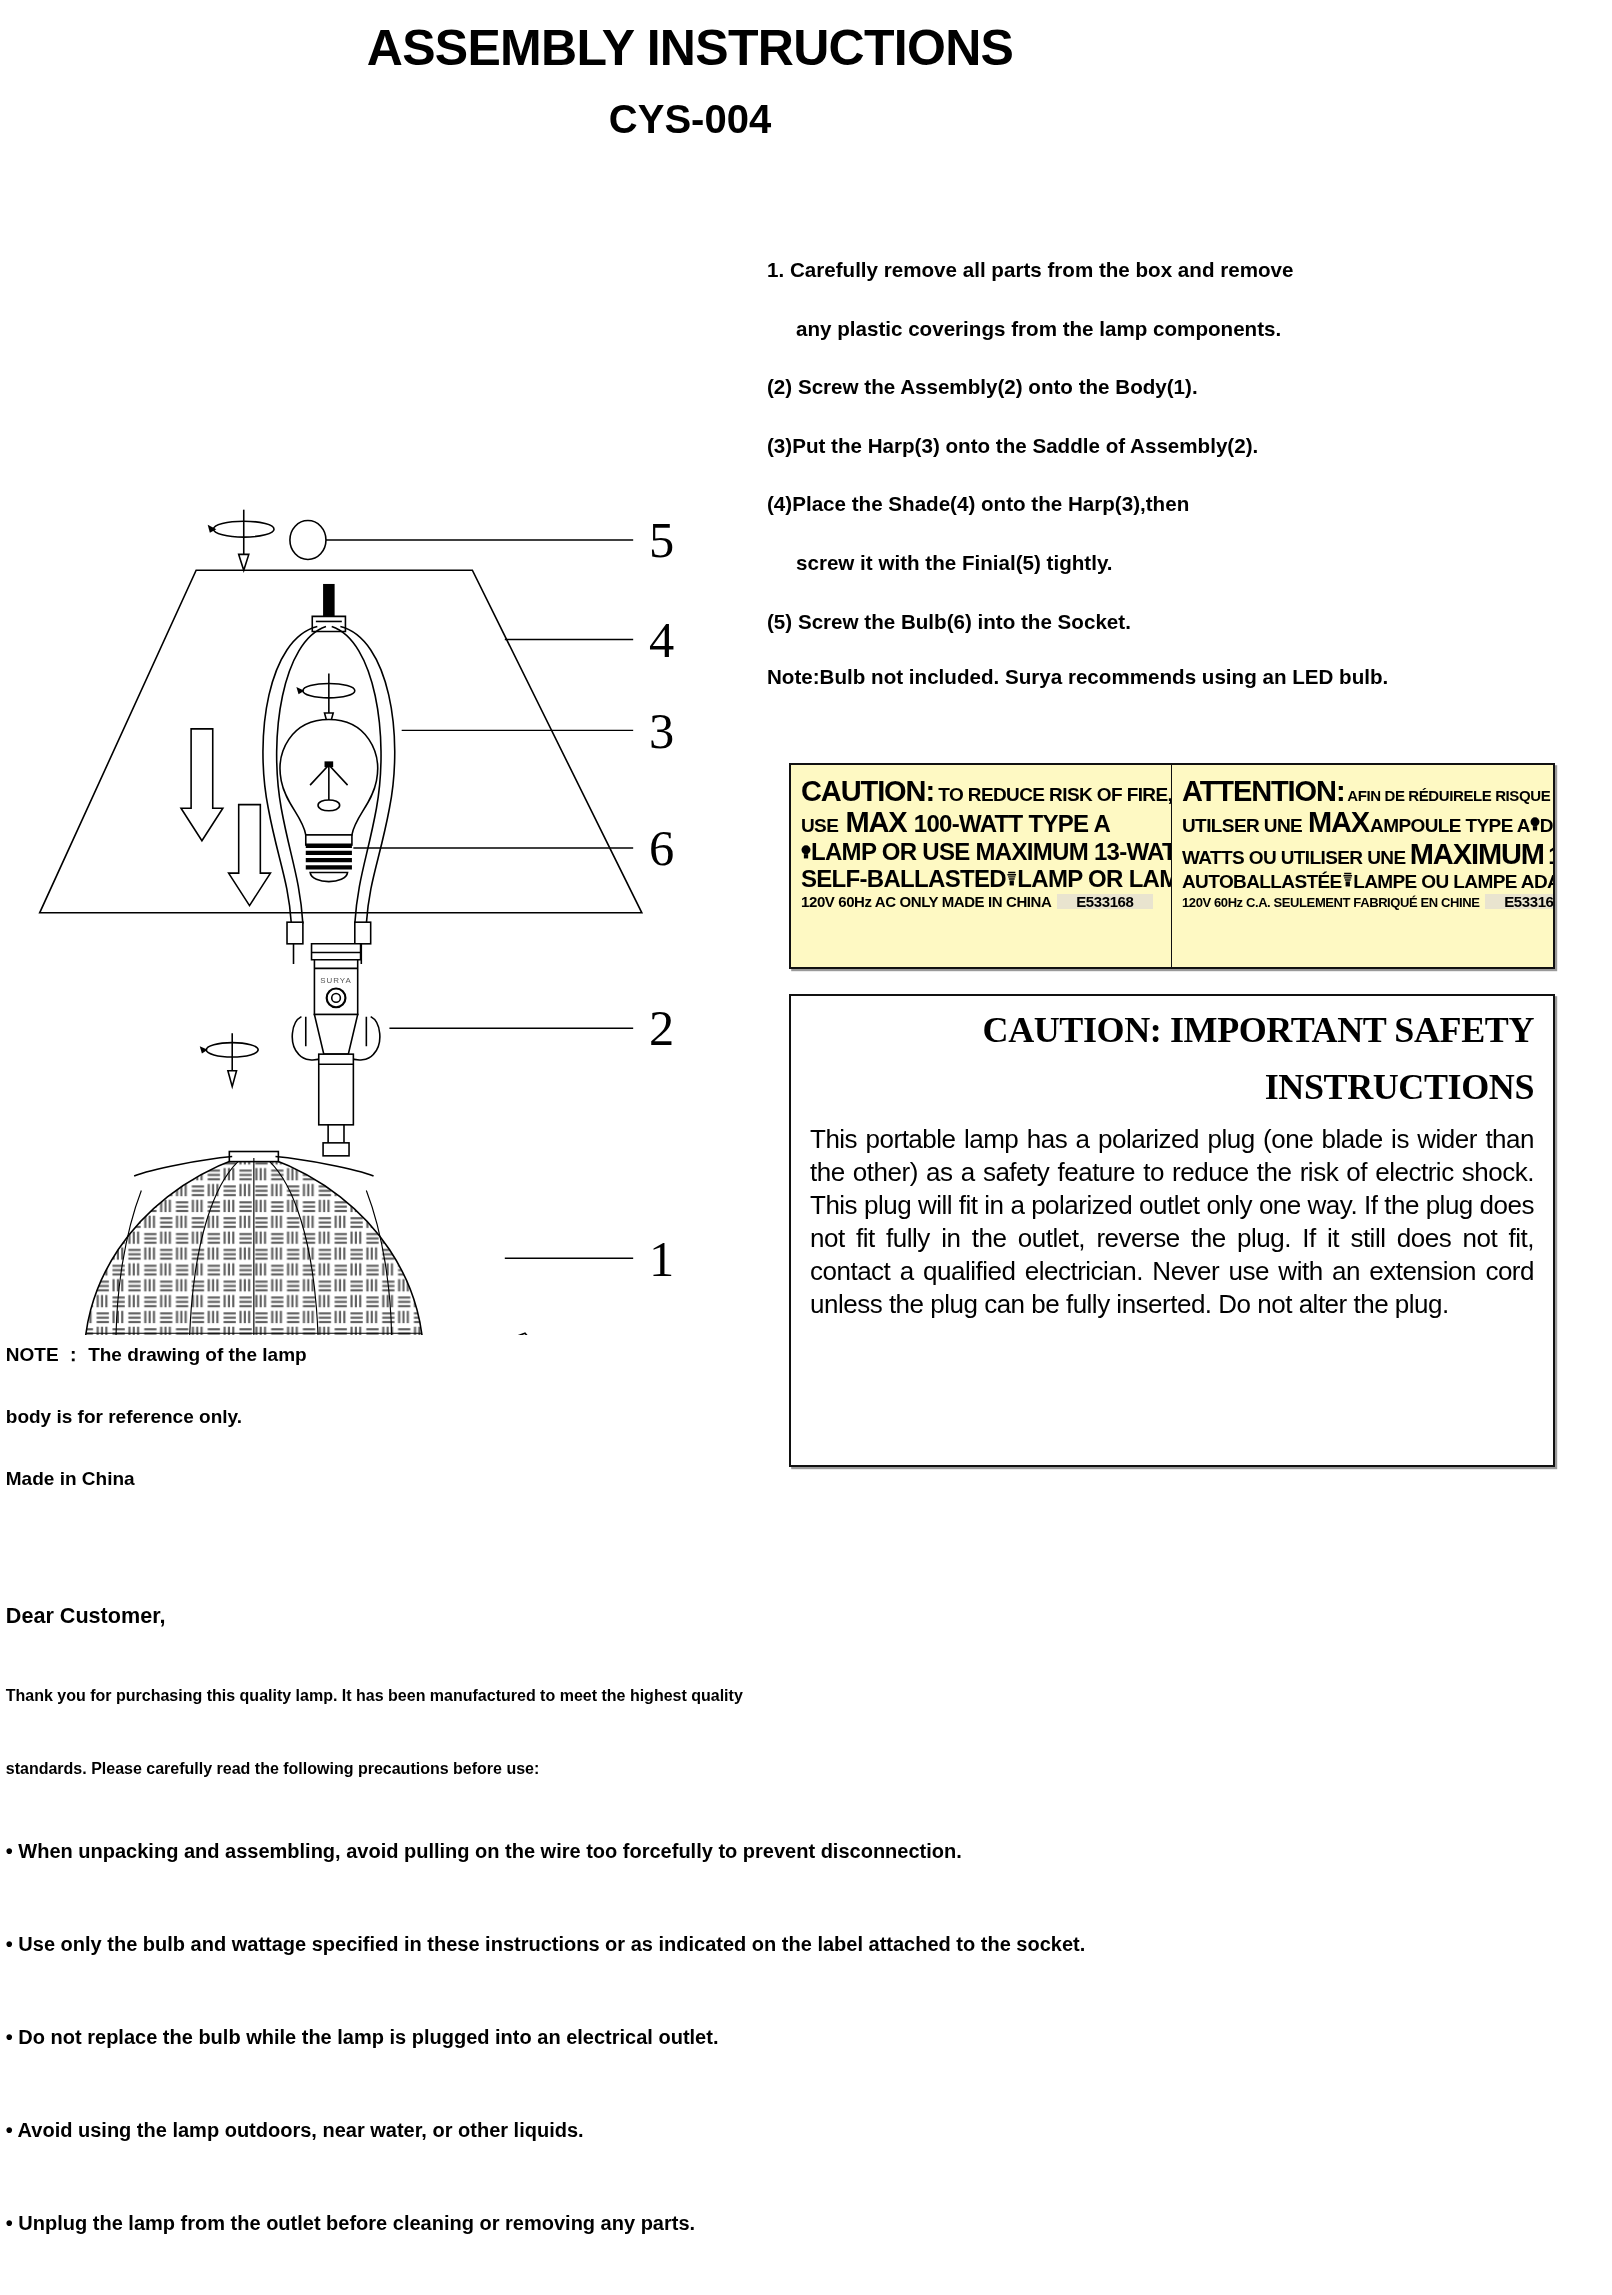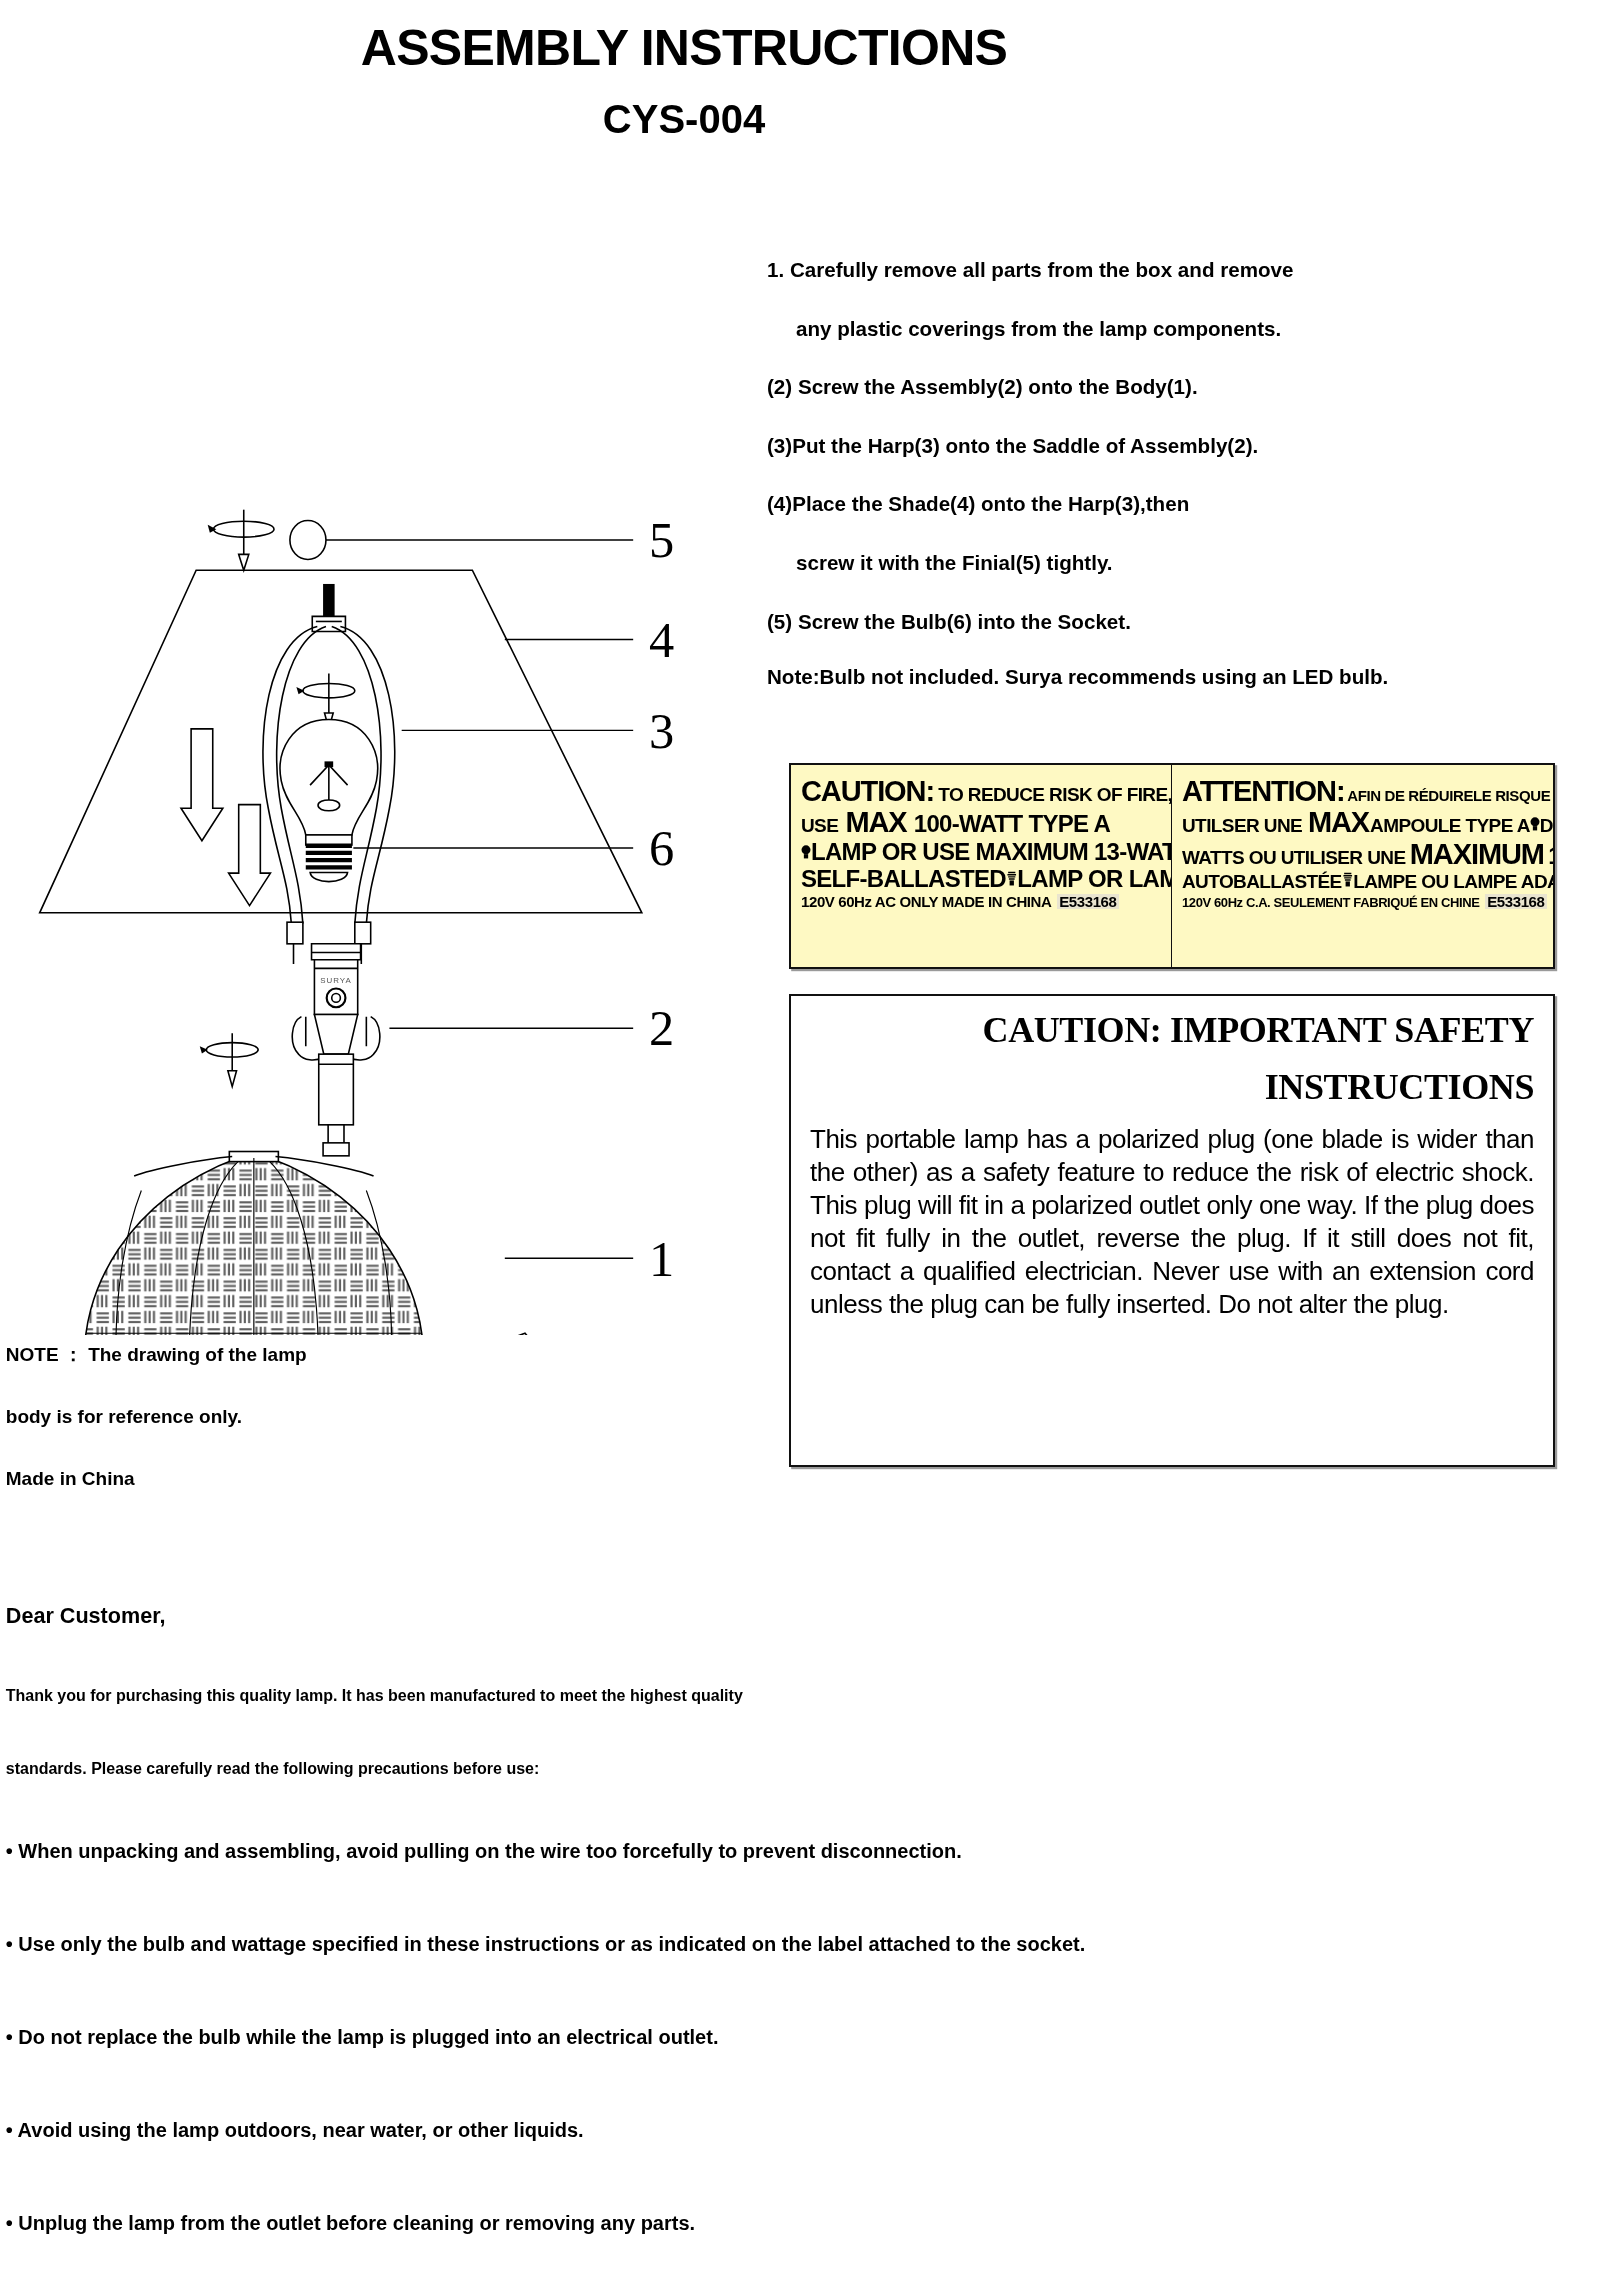--- a/index.html
+++ b/index.html
@@ -10,21 +10,21 @@
   body {
     width: 1612px;
     height: 2295px;
     position: relative;
     font-family: "Liberation Sans", sans-serif;
     color: #000000;
     overflow: hidden;
   }
 
   
-  #header { position: absolute; top: 0; left: 10px; width: 1348px; }
+  #header { position: absolute; top: 0; left: 16px; width: 1348px; }
   #doc-title {
     text-align: center;
     font-size: 50px;
     font-weight: bold;
     letter-spacing: -0.7px;
     margin-top: 19px;
     font-family: "Liberation Sans", sans-serif;
   }
   #doc-model {
     text-align: center;
@@ -101,21 +101,21 @@
     margin-bottom: 2.9px;
     transform-origin: left center;
   }
   .wl-huge  { font-size: 29px; letter-spacing: -1.1px; }
   .wl-big   { font-size: 24px; letter-spacing: -0.7px; }
   .wl-med   { font-size: 19px; letter-spacing: -0.6px; }
   .wl-small { font-size: 15px; letter-spacing: -0.4px; }
   .wl-tiny  { font-size: 13px; letter-spacing: -0.4px; }
   .ulcode {
     background: #e9e4cf;
-    padding: 0 2px;
+    padding: 0 19px;
     font-weight: bold;
   }
   .bulb-glyph { display: inline-block; width: 11.5px; }
   .cfl-glyph { display: inline-block; width: 13px; }
 
   #label-safety {
     position: absolute;
     left: 789px;
     top: 994px;
     width: 766px;

